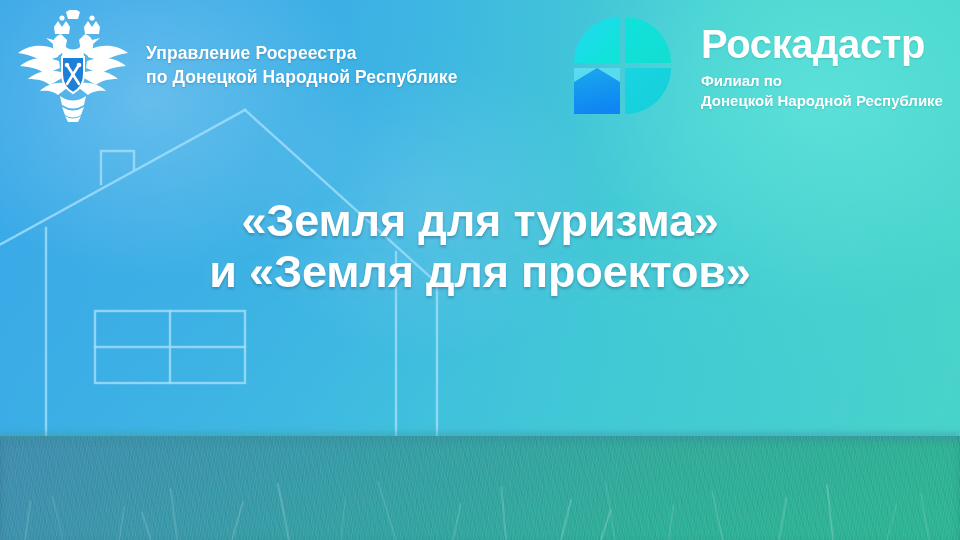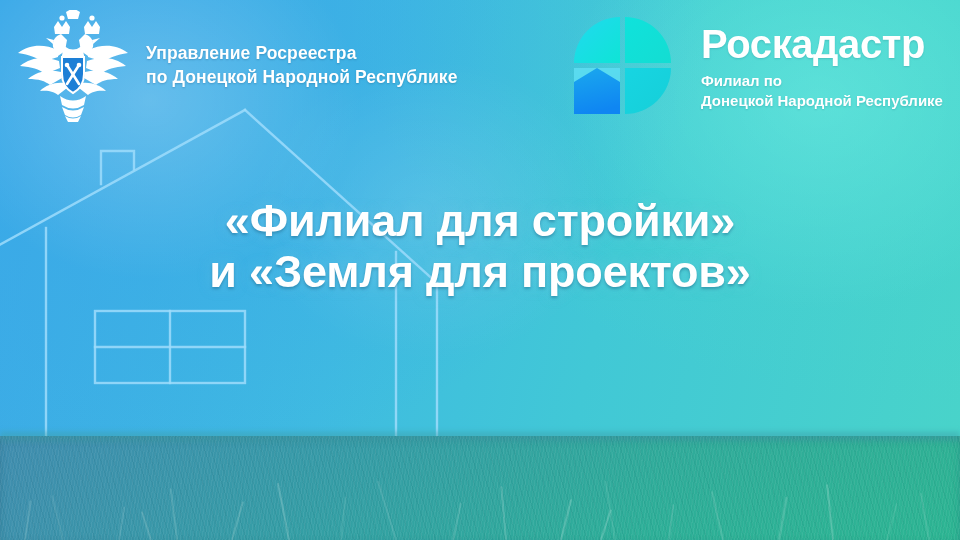--- a/index.html
+++ b/index.html
@@ -209,21 +209,21 @@
     </svg>
 
     <div id="rk-texts">
       <div id="rk-title">Роскадастр</div>
       <div id="rk-sub">Филиал по
 Донецкой Народной Республике</div>
     </div>
   </div>
 
   <div id="headline">
-    <span class="ln">«Филиал для стройки»</span>
+    <span class="ln">«Земля для туризма»</span>
     <span class="ln">и «Земля для проектов»</span>
   </div>
 
   <div id="field">
       <div class="blade" style="left: 62px; height: 46px; transform: rotate(-14deg); opacity: 0.22;"></div>
       <div class="blade" style="left: 118px; height: 34px; transform: rotate(9deg); opacity: 0.29;"></div>
       <div class="blade" style="left: 176px; height: 52px; transform: rotate(-7deg); opacity: 0.36;"></div>
       <div class="blade" style="left: 231px; height: 40px; transform: rotate(16deg); opacity: 0.43;"></div>
       <div class="blade" style="left: 288px; height: 58px; transform: rotate(-11deg); opacity: 0.5;"></div>
       <div class="blade" style="left: 340px; height: 44px; transform: rotate(6deg); opacity: 0.22;"></div>

